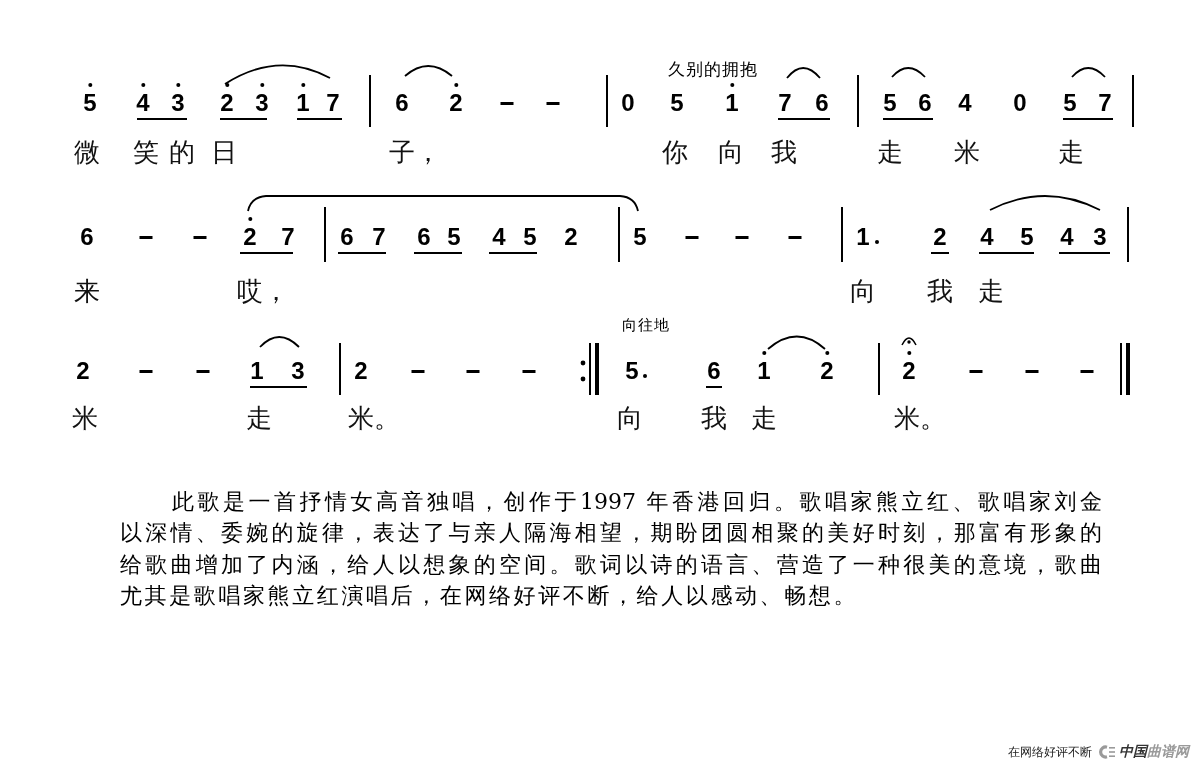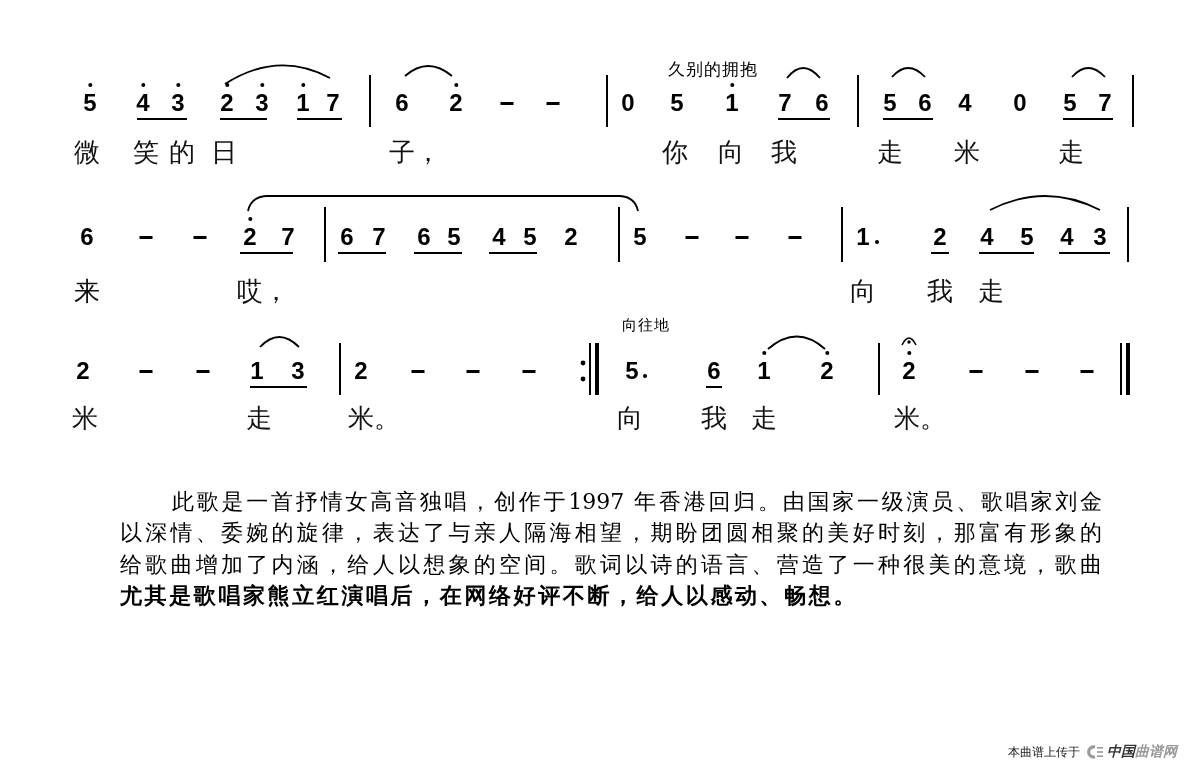--- a/index.html
+++ b/index.html
@@ -13,21 +13,21 @@
   .n.dash::after{content:"";position:absolute;left:50%;top:11px;width:13px;height:3px;margin-left:-6.5px;background:#000;}
   .aug{position:absolute;top:15px;width:4px;height:4px;margin-left:-2px;border-radius:50%;background:#000;}
   .ul{position:absolute;top:27px;height:2px;background:#000;}
   .ly{position:absolute;top:48px;margin-left:-13px;font-family:"DejaVu Serif",serif;font-size:26px;line-height:26px;white-space:nowrap;color:#111;}
   .anno{position:absolute;font-family:"DejaVu Sans",sans-serif;white-space:nowrap;color:#000;}
   .anno.a0{left:668px;top:-31px;font-size:17px;line-height:19px;letter-spacing:1px;}
   .anno.a2{left:622px;top:-42px;font-size:15px;line-height:17px;letter-spacing:1px;}
   .desc{position:absolute;left:120px;top:486px;width:982px;font-family:"DejaVu Serif",serif;font-size:22px;line-height:31.4px;color:#000;}
   .desc .line{height:31.4px;text-align:justify;text-align-last:justify;white-space:nowrap;overflow:visible;}
   .desc .line.first{padding-left:52px;}
-  .desc .line.last{text-align:center;text-align-last:left;letter-spacing:2.6px;font-weight:bold;}
+  .desc .line.last{text-align:center;text-align-last:left;letter-spacing:2.6px;}
   .footer{position:absolute;left:1008px;top:743px;height:18px;display:flex;align-items:center;font-family:"DejaVu Sans",sans-serif;font-size:12px;color:#222;white-space:nowrap;}
   .footer .logo-icon{width:18px;height:14px;margin-left:6px;margin-right:3px;}
   .footer .site1{font-weight:bold;font-style:italic;font-size:14px;color:#333;}
   .footer .site2{font-weight:bold;font-style:italic;font-size:14px;color:#9a9a9a;}
 </style>
 </head>
 <body>
 
 <div class="page">
 
@@ -185,28 +185,28 @@
     <span class="ly" style="left:85px;top:46px">米</span>
     <span class="ly" style="left:259px;top:46px">走</span>
     <span class="ly" style="left:361px;top:46px">米。</span>
     <span class="ly" style="left:630px;top:46px">向</span>
     <span class="ly" style="left:714px;top:46px">我</span>
     <span class="ly" style="left:764px;top:46px">走</span>
     <span class="ly" style="left:907px;top:46px">米。</span>
   </div>
 
   <div class="desc">
-    <div class="line first">此歌是一首抒情女高音独唱，创作于1997 年香港回归。由国家一级演员、歌唱家刘金</div>
+    <div class="line first">此歌是一首抒情女高音独唱，创作于1997 年香港回归。歌唱家熊立红、歌唱家刘金</div>
     <div class="line">以深情、委婉的旋律，表达了与亲人隔海相望，期盼团圆相聚的美好时刻，那富有形象的</div>
     <div class="line">给歌曲增加了内涵，给人以想象的空间。歌词以诗的语言、营造了一种很美的意境，歌曲</div>
     <div class="line last">尤其是歌唱家熊立红演唱后，在网络好评不断，给人以感动、畅想。</div>
   </div>
 
   <div class="footer">
-    <span>本曲谱上传于</span>
+    <span>在网络好评不断</span>
     <svg class="logo-icon" viewBox="0 0 18 14">
       <path d="M9 2.2 A5 5 0 1 0 9 11.8" fill="none" stroke="#9a9a9a" stroke-width="3.2"></path>
       <rect x="11" y="2" width="6" height="1.6" fill="#9a9a9a"></rect>
       <rect x="11" y="6.2" width="6" height="1.6" fill="#9a9a9a"></rect>
       <rect x="11" y="10.4" width="6" height="1.6" fill="#9a9a9a"></rect>
     </svg>
     <span class="site1">中国</span>
     <span class="site2">曲谱网</span>
   </div>
 

